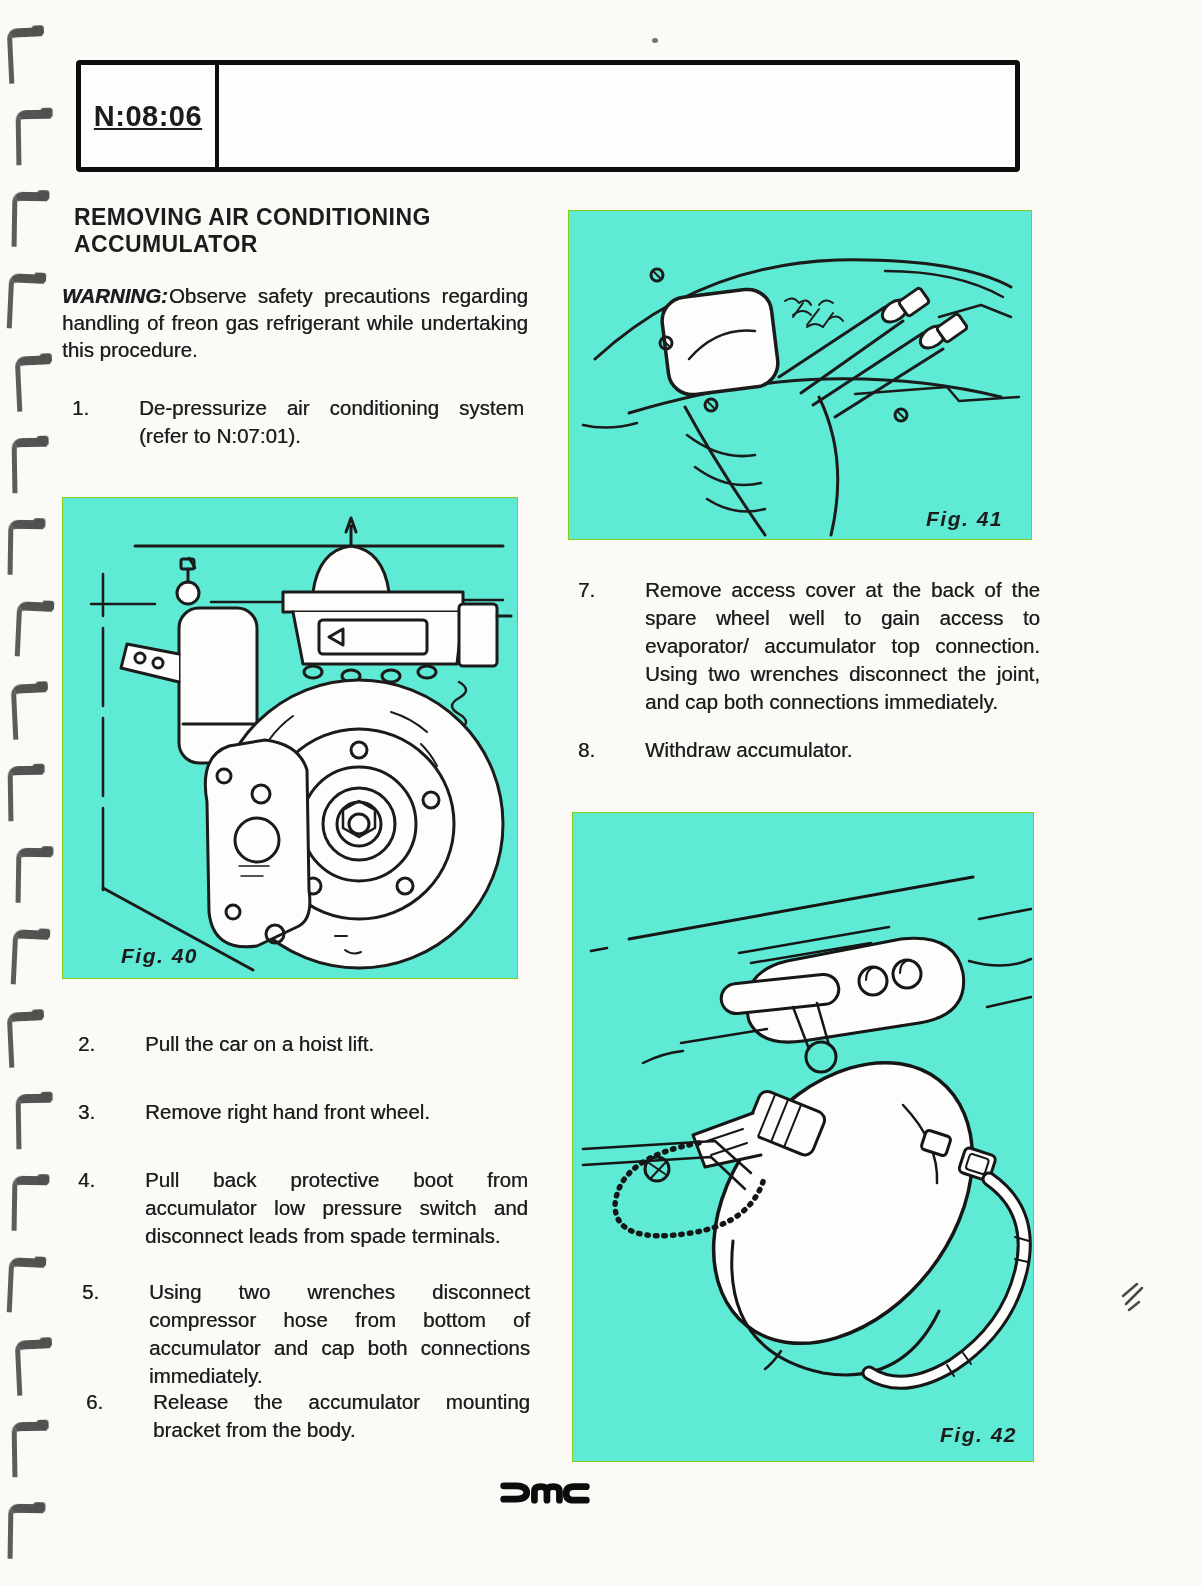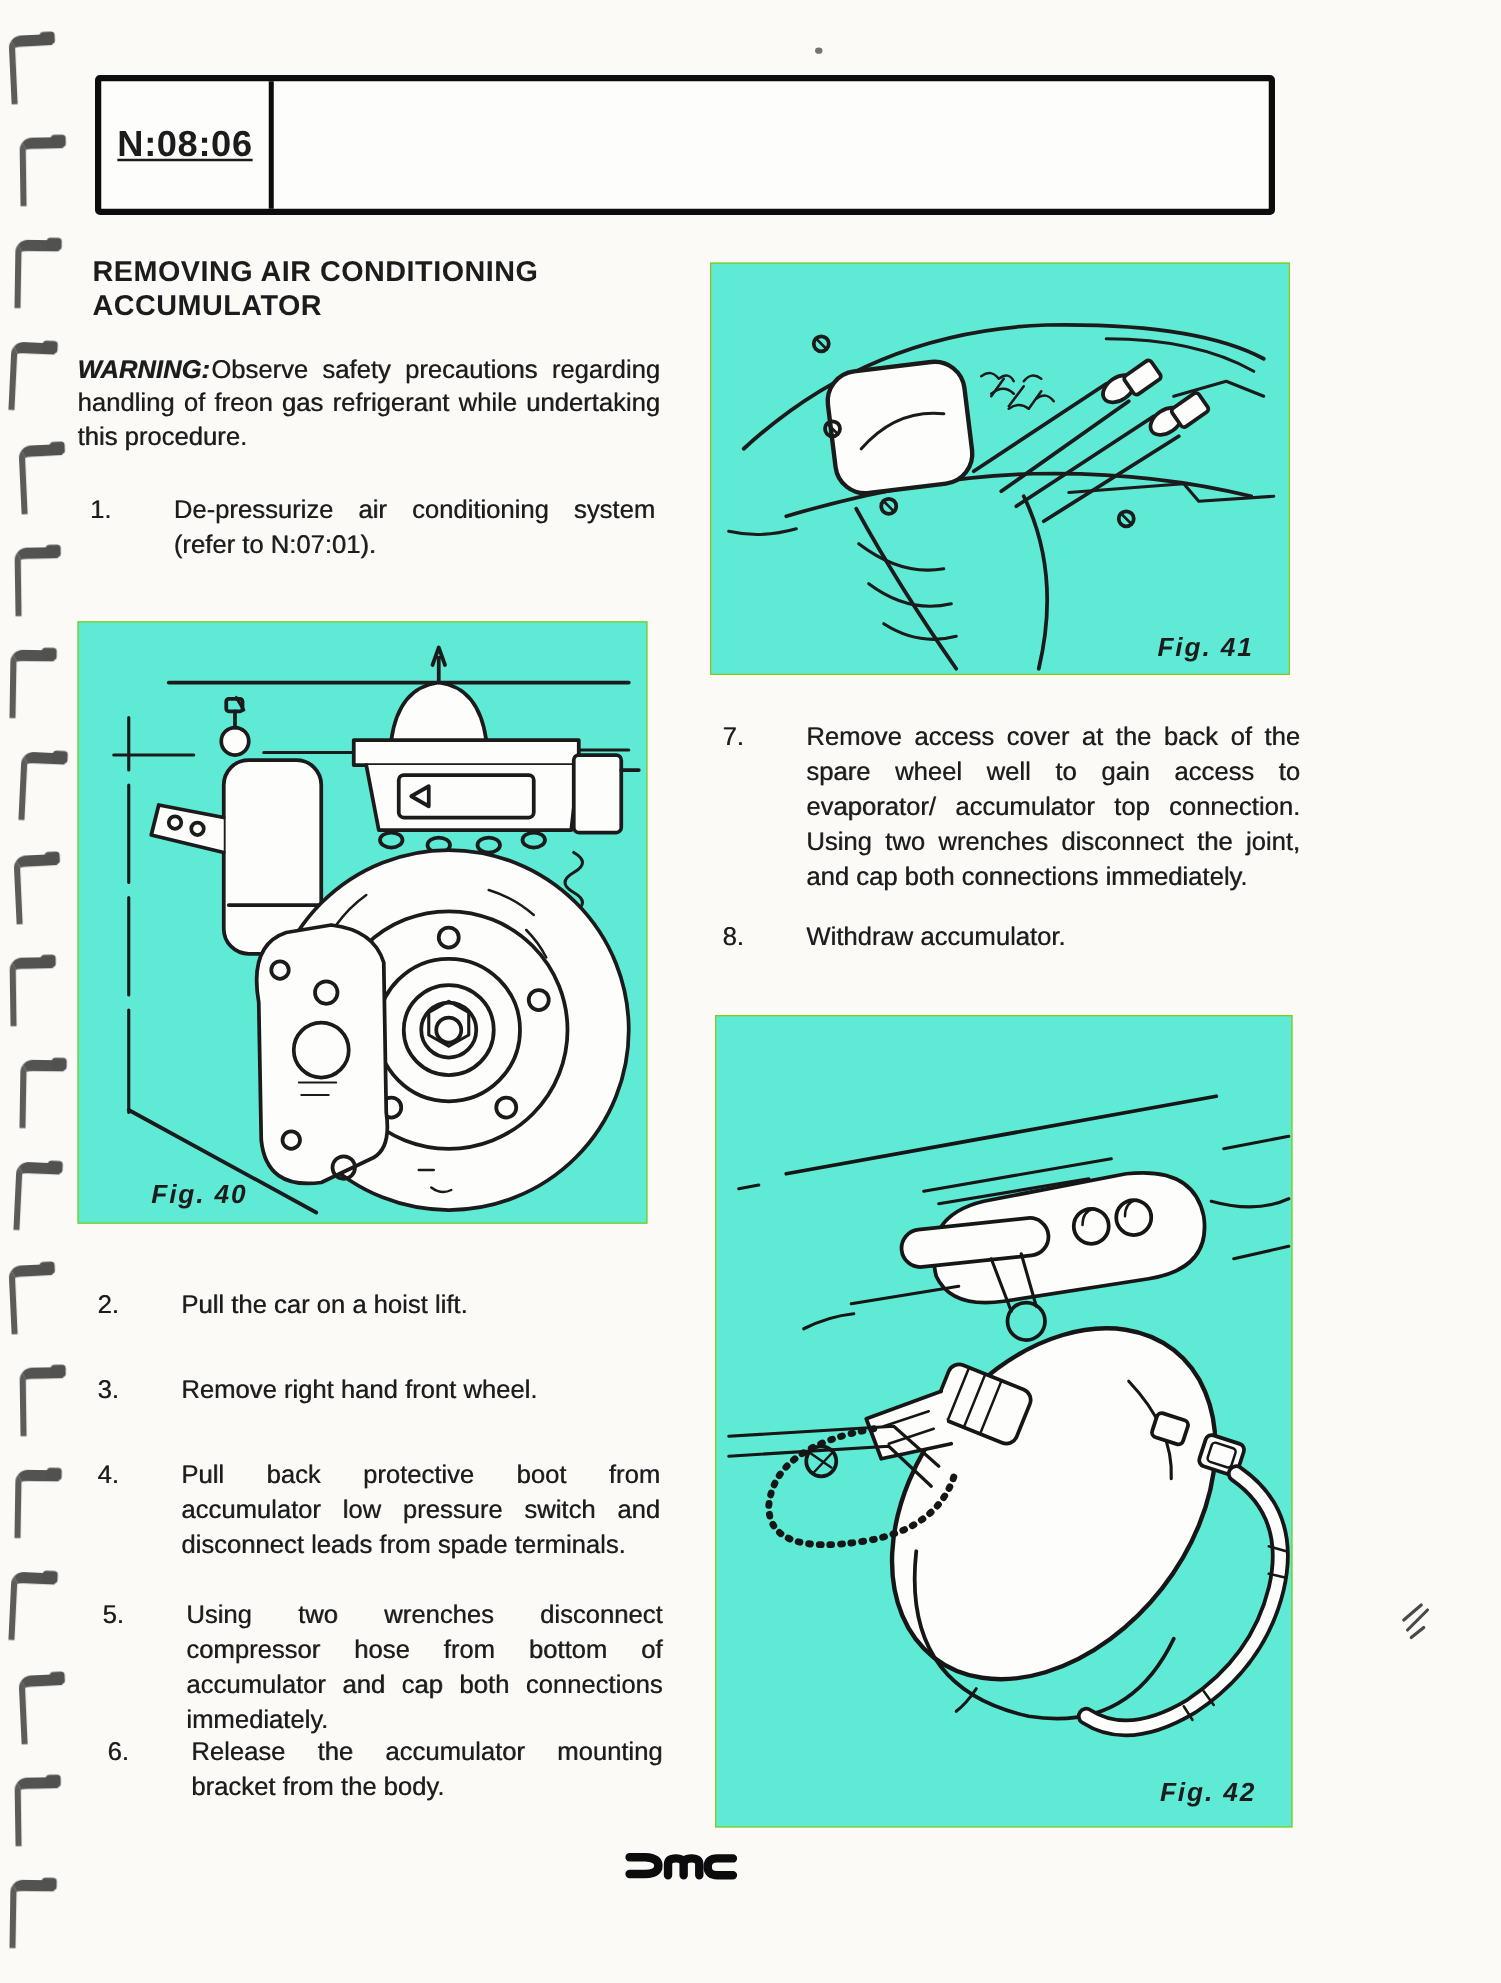--- a/index.html
+++ b/index.html
@@ -61,21 +61,21 @@
   .fig{position:absolute;border:1px solid #84cc16;background:#5eead4;}
   .fig svg{display:block;width:100%;height:100%;}
   .fig-caption{
     position:absolute;font-style:italic;font-weight:700;font-size:21px;letter-spacing:1.5px;
   }
   .fig40{left:62px;top:497px;width:454px;height:480px;}
   .fig40 .fig-caption{left:22px;bottom:10px;margin-left:36px;}
   .fig41{left:568px;top:210px;width:462px;height:328px;}
   .fig41 .fig-caption{right:28px;bottom:8px;}
   .fig42{left:572px;top:812px;width:460px;height:648px;}
-  .fig42 .fig-caption{right:28px;bottom:14px;}
+  .fig42 .fig-caption{right:16px;bottom:14px;}
   
   .dmc-logo{position:absolute;left:497px;top:1480px;width:96px;height:25px;}
 </style>
 </head>
 <body>
 
 <div class="page">
 
   <div>
       <div class="hook" style="top: 28px; left: 8px; transform: rotate(-2.7deg);"></div>

